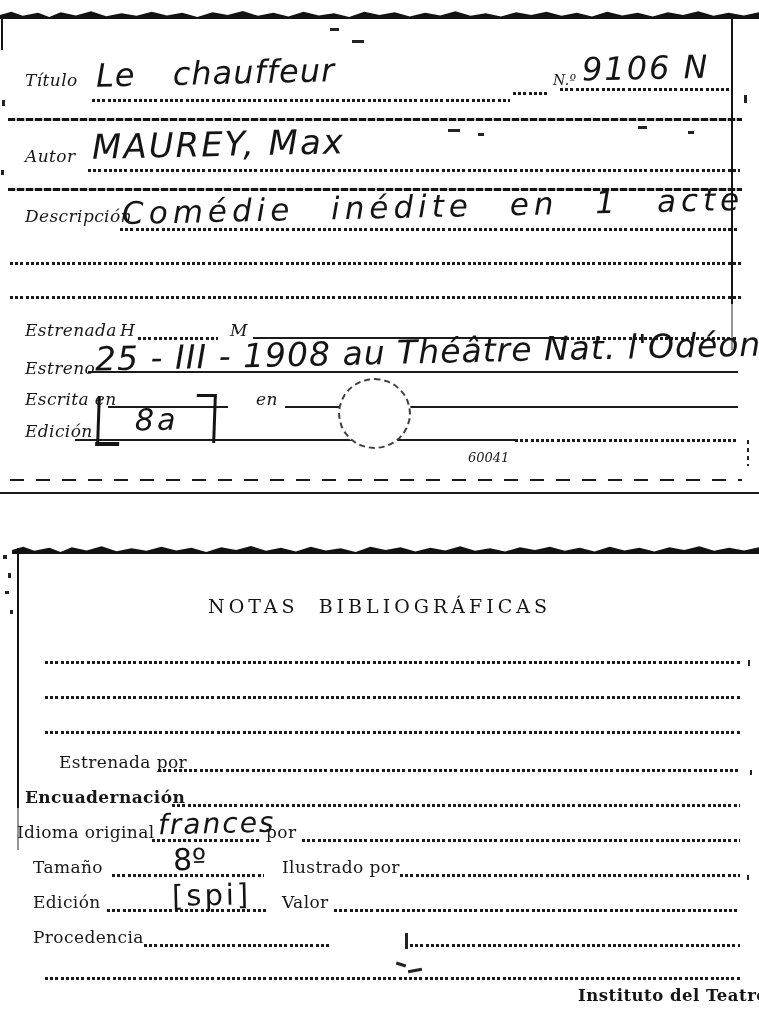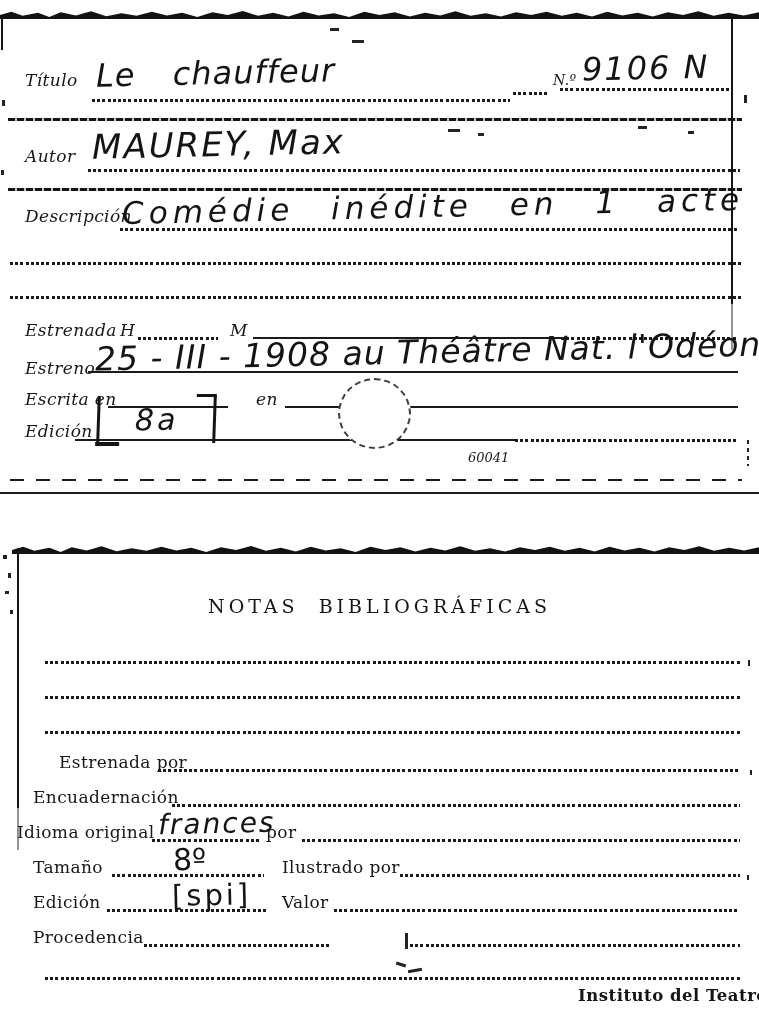--- a/index.html
+++ b/index.html
@@ -127,21 +127,21 @@
 
     <div class="card-title" style="top:100px;">NOTAS BIBLIOGRÁFICAS</div>
 
     <div class="ln dot" style="left:45px;top:166px;width:695px;"></div>
     <div class="ln dot" style="left:45px;top:201px;width:695px;"></div>
     <div class="ln dot" style="left:45px;top:236px;width:695px;"></div>
 
     <span class="lbl" style="left:42px;top:257px;margin-left:17px;">Estrenada por</span>
     <div class="ln dot" style="left:158px;top:274px;width:582px;"></div>
 
-    <span class="lbl" style="left:33px;top:292px;">Encuadernación</span>
+    <span class="lbl" style="left:25px;top:292px;font-weight:bold;">Encuadernación</span>
     <div class="ln dot" style="left:172px;top:309px;width:568px;"></div>
 
     <span class="lbl" style="left:17px;top:327px;">Idioma original</span>
     <span class="hand" style="left:158px;top:312px;font-size:28px;letter-spacing:2px;font-style:italic;">frances</span>
     <div class="ln dot" style="left:152px;top:344px;width:108px;"></div>
     <span class="lbl" style="left:266px;top:327px;">por</span>
     <div class="ln dot" style="left:302px;top:344px;width:438px;"></div>
 
     <span class="lbl" style="left:33px;top:362px;">Tamaño</span>
     <div class="ln dot" style="left:112px;top:379px;width:152px;"></div>

